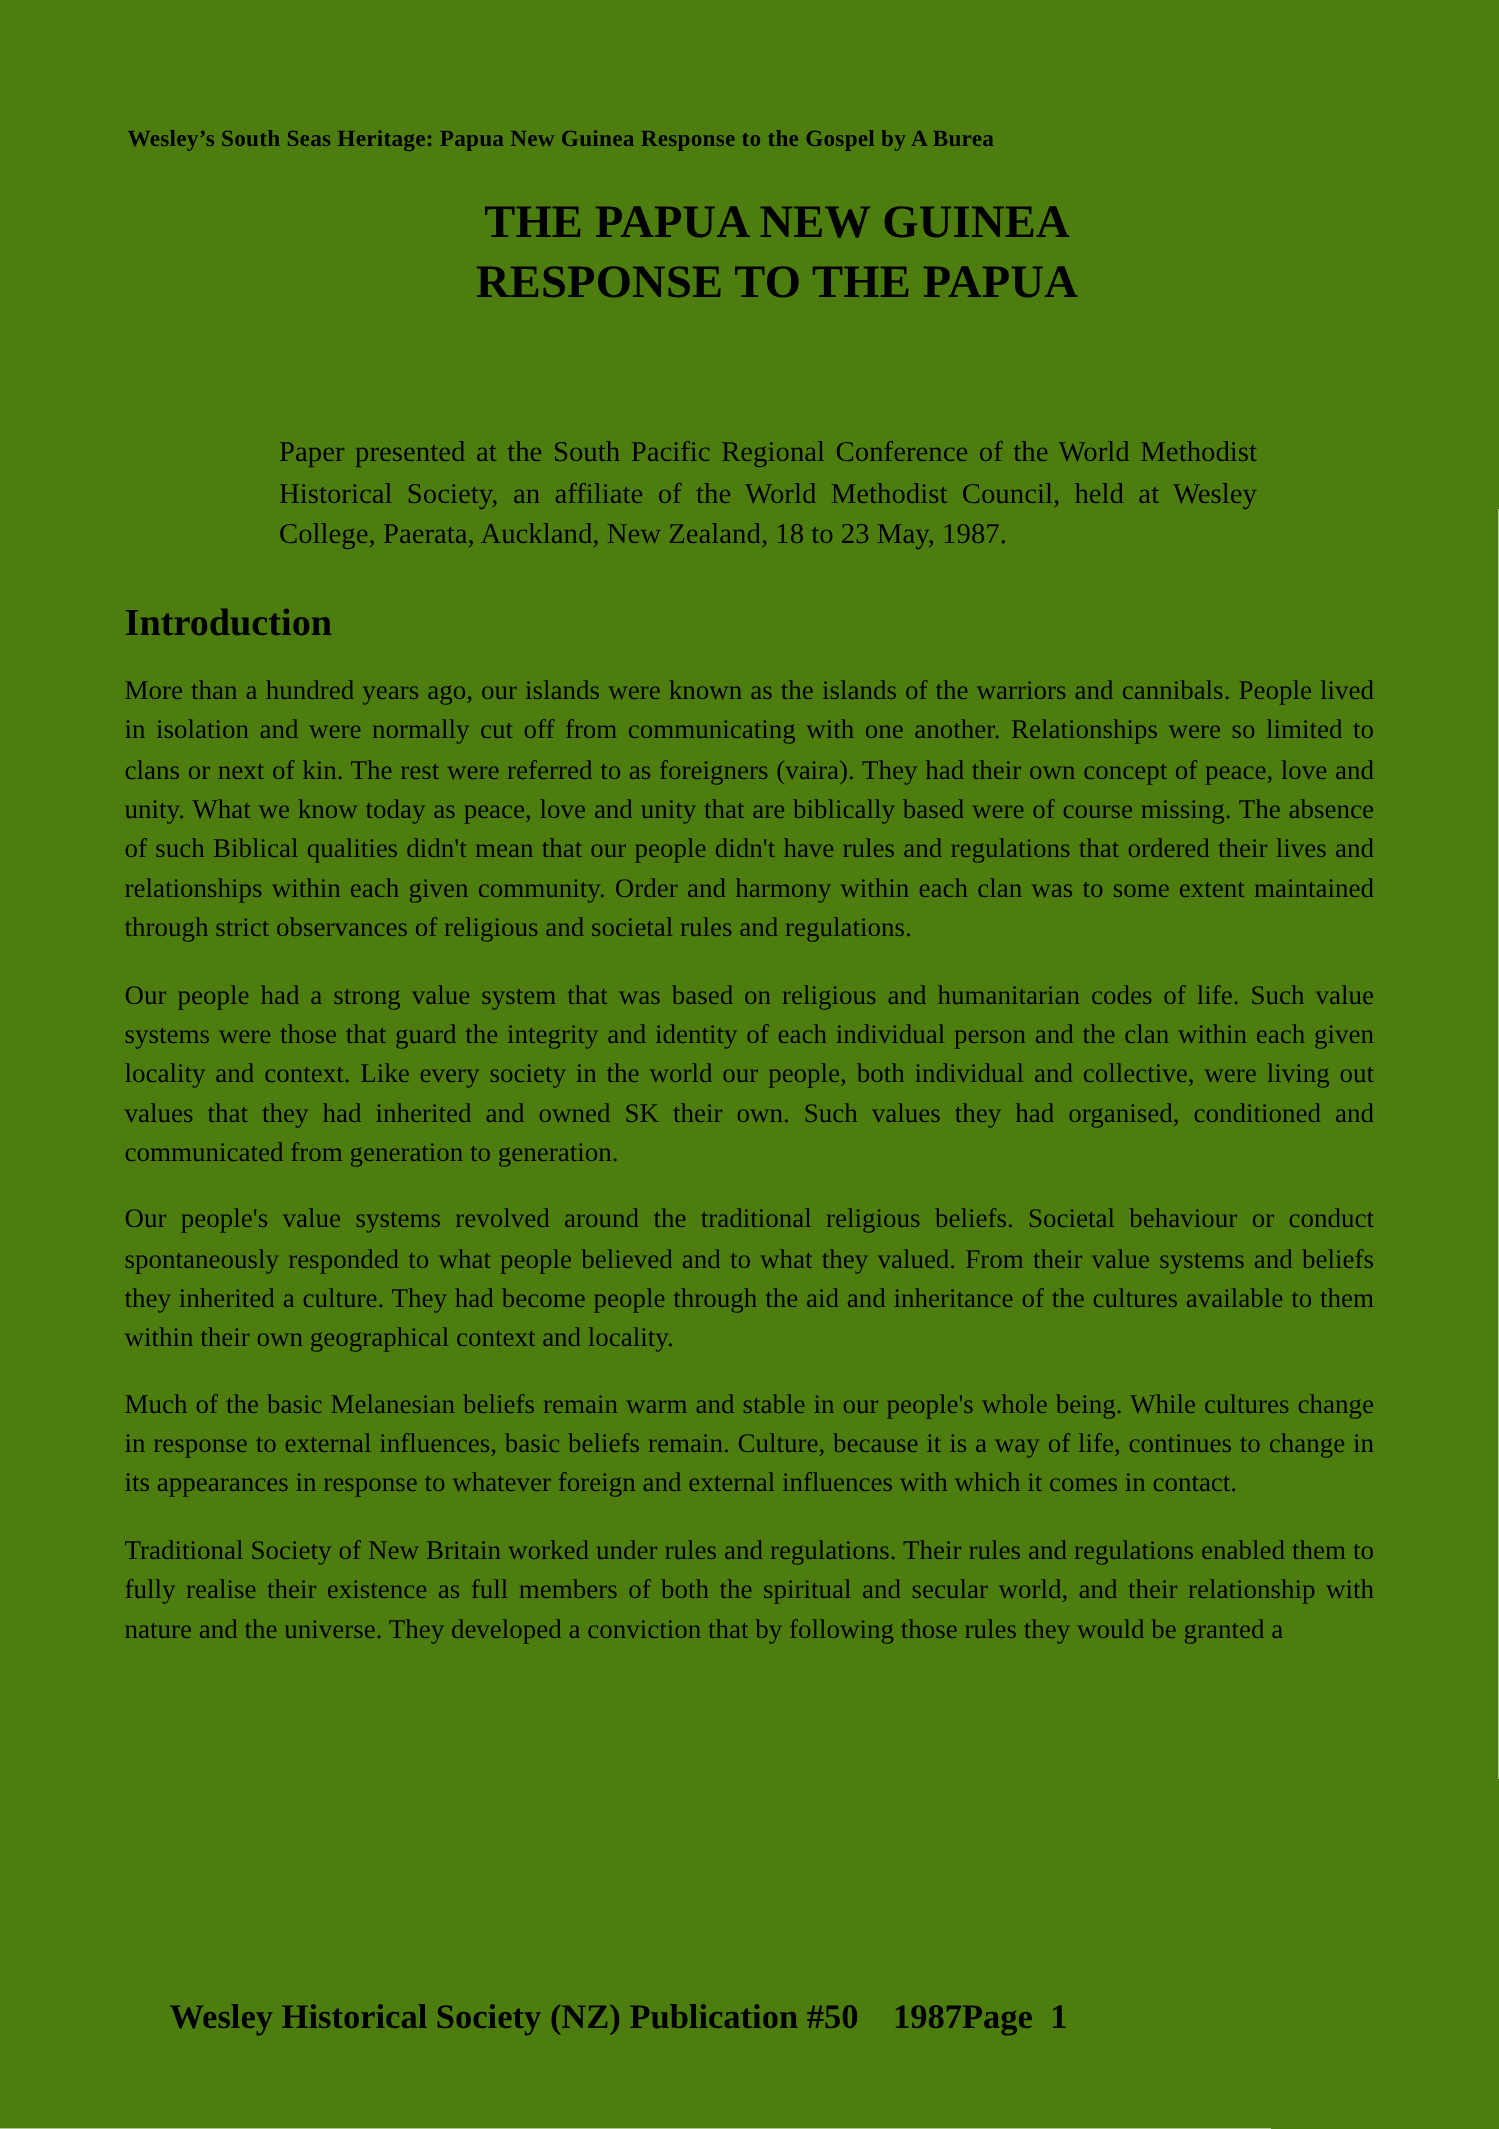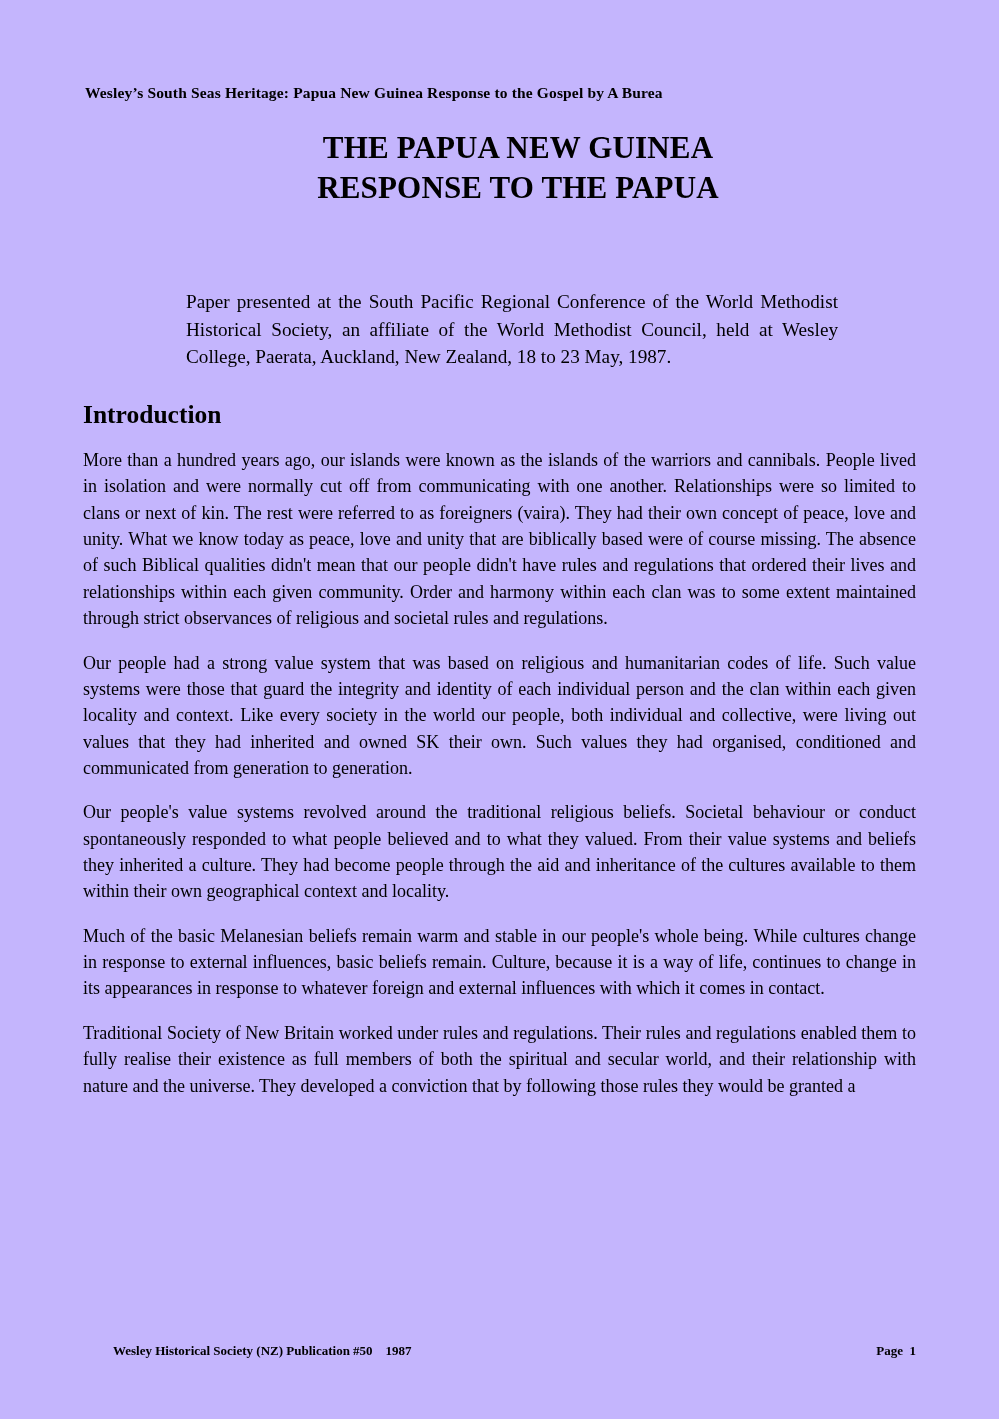--- a/index.html
+++ b/index.html
@@ -7,21 +7,21 @@
     margin: 0;
     padding: 0;
     background: #ffffff;
   }
 
   .page {
     position: relative;
     width: 999px;
     height: 1419px;
     margin: 0;
-    background: #c4b5fd;
+    background: #4d7c0f;
     overflow: hidden;
     font-family: "Liberation Serif", "DejaVu Serif", serif;
     color: #000000;
     -webkit-font-smoothing: antialiased;
   }
 
   
   .running-head {
     position: absolute;
     top: 84px;
@@ -108,23 +108,23 @@
     margin-bottom: 16px;
   }
 
   
   .footer {
     position: absolute;
     bottom: 60px;
     left: 113px;
     right: 83px;
     display: flex;
-    justify-content: space-between;
+    justify-content: flex-start;
     align-items: baseline;
-    font-size: 13px;
+    font-size: 23px;
     font-weight: bold;
     line-height: 1.2;
   }
   .footer-left { white-space: pre; }
   .footer-right { white-space: pre; }
 </style>
 </head>
 <body>
 
 <div class="page">

